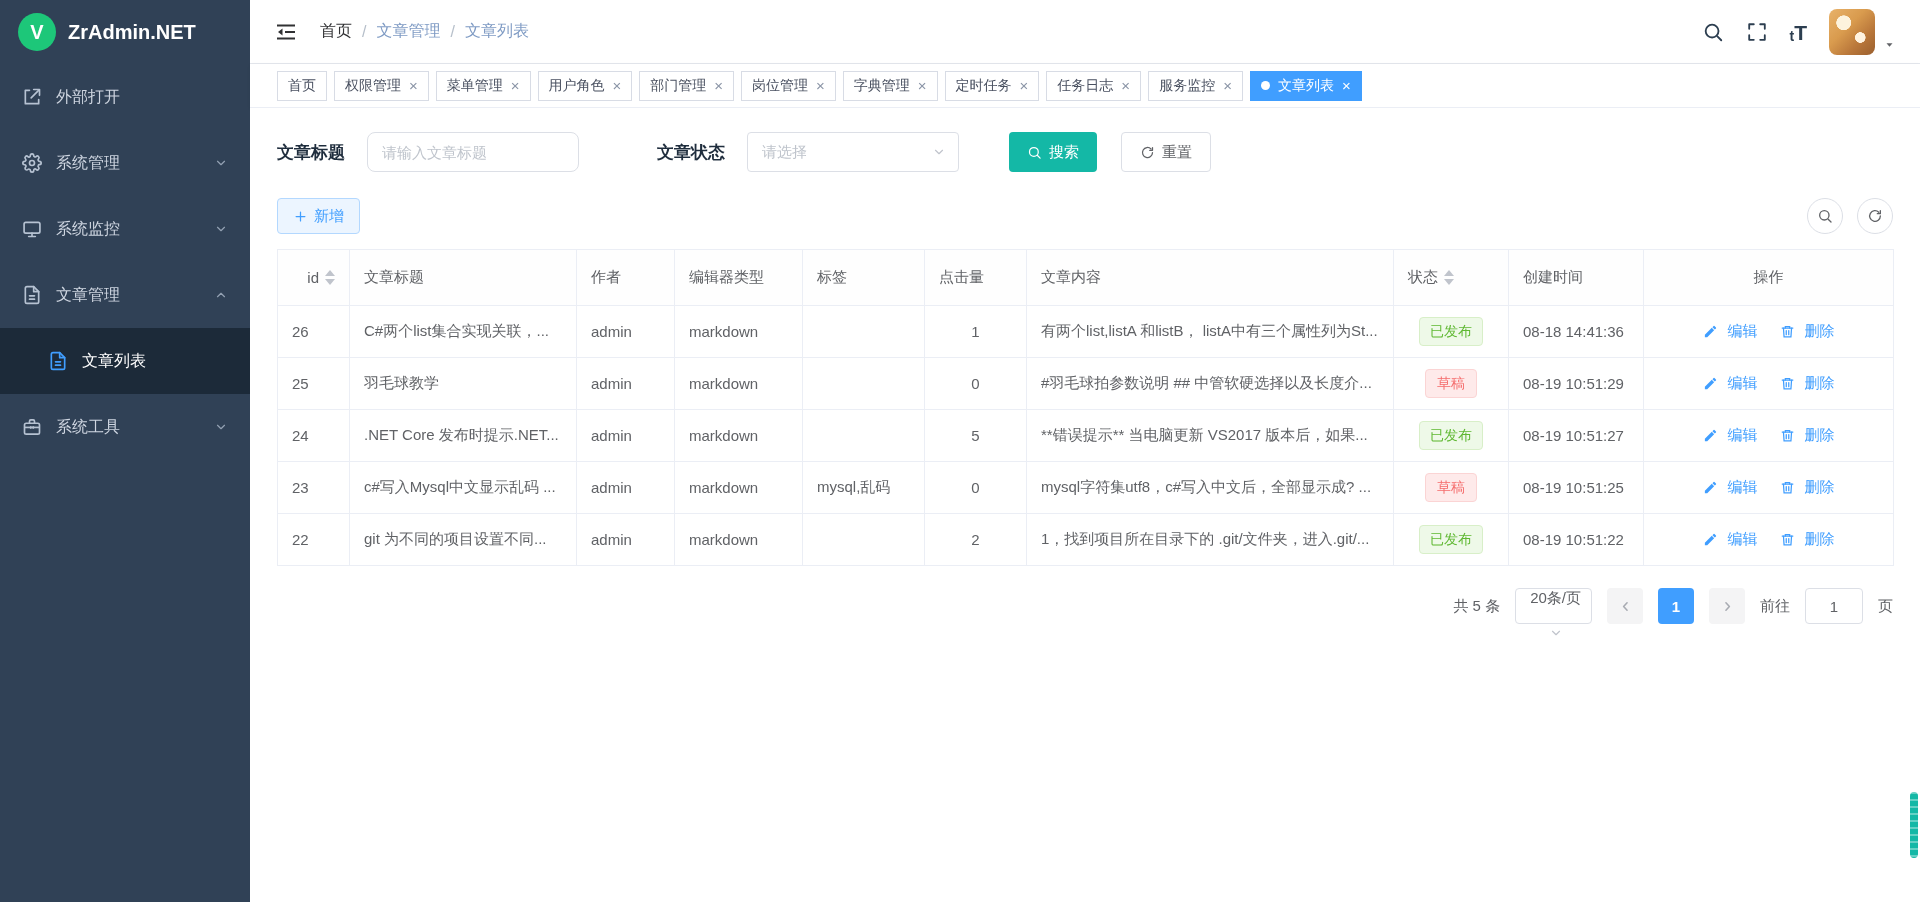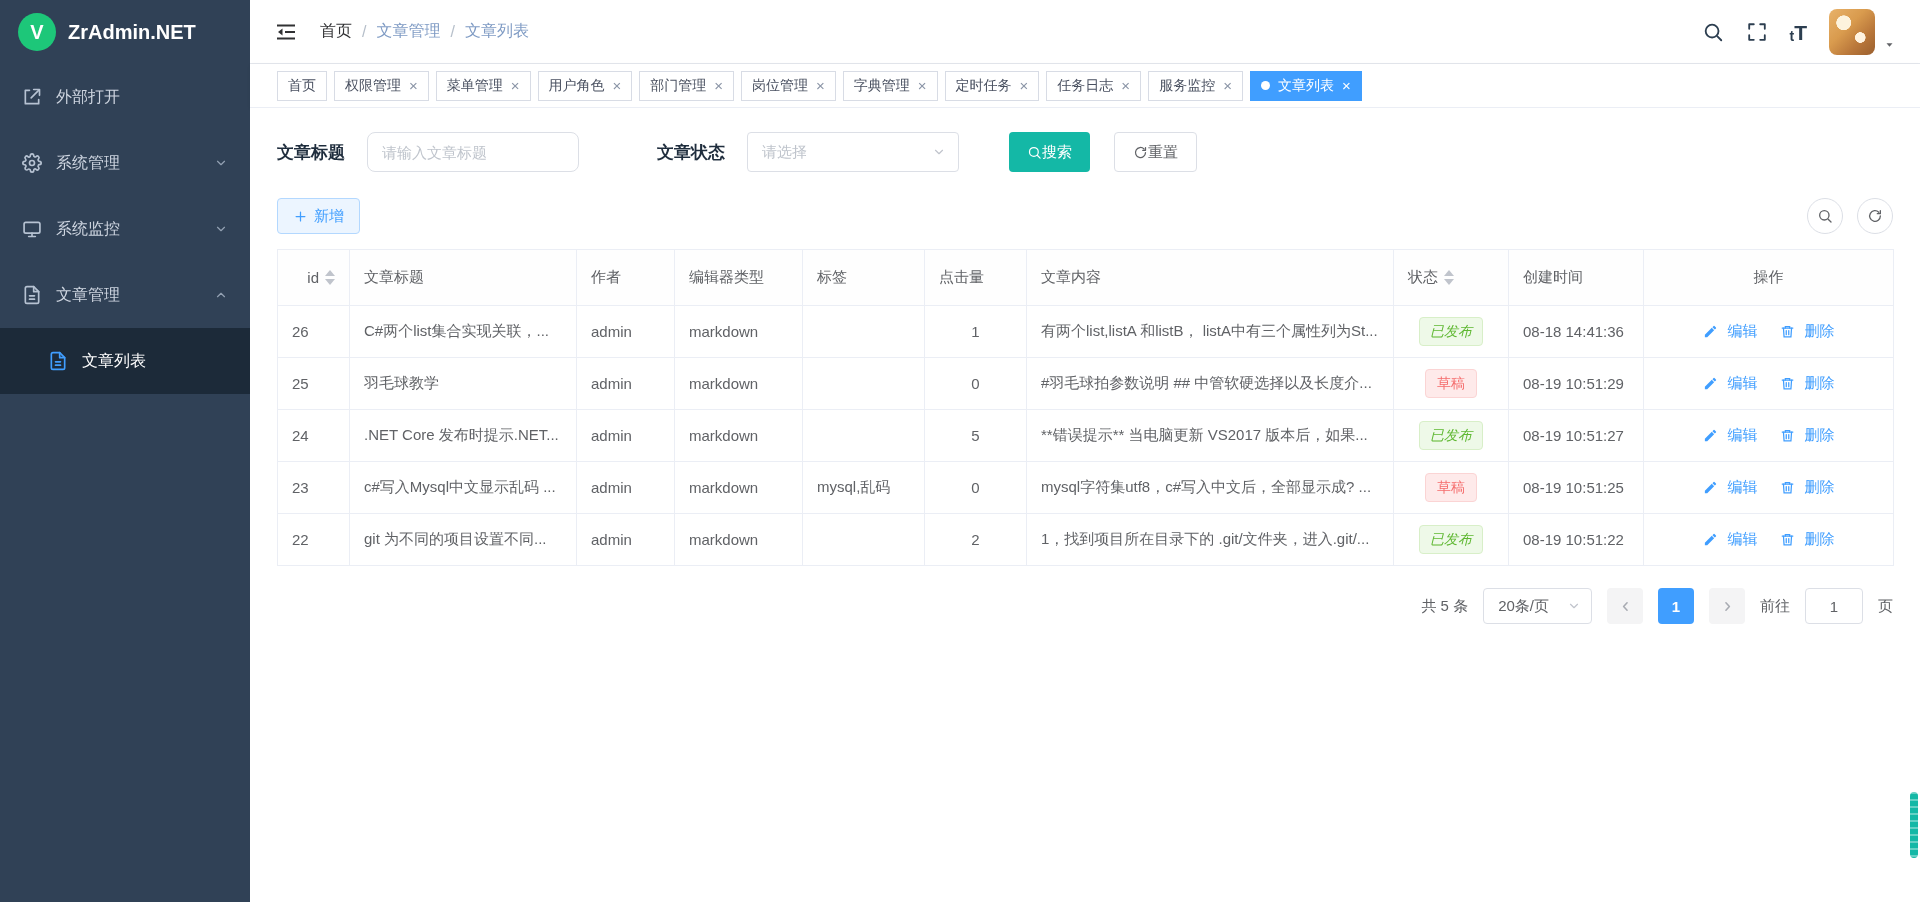--- a/index.html
+++ b/index.html
@@ -66,21 +66,21 @@
   .filter-item { display:flex; align-items:center; }
   .filter-item.status { margin-left:78px; }
   .f-label { font-size:17px; font-weight:700; color:#1f2d3d; margin-right:22px; }
   .f-input { width:212px; height:40px; border:1px solid #dcdfe6; border-radius:8px; padding:0 14px; font-size:15px;
     color:#606266; outline:none; font-family:inherit; }
   .f-input::placeholder { color:#bfc4cc; }
   .f-select { width:212px; height:40px; border:1px solid #dcdfe6; border-radius:4px; padding:0 12px 0 14px;
     display:flex; align-items:center; justify-content:space-between; cursor:pointer; background:#fff; }
   .f-select .ph { color:#bfc4cc; font-size:15px; }
   .sicon { width:14px; height:14px; color:#c0c4cc; display:inline-flex; }
-  .btn { height:40px; border-radius:4px; font-size:15px; display:inline-flex; align-items:center; 
+  .btn { height:40px; border-radius:4px; font-size:15px; display:inline-flex; align-items:center; gap:7px;
     padding:0 18px; cursor:pointer; border:none; font-family:inherit; }
   .btn-search { background:#14b8a6; color:#fff; margin-left:50px; }
   .btn-reset { background:#fff; border:1px solid #dcdfe6; color:#606266; margin-left:24px; }
   .bicon { width:15px; height:15px; display:inline-flex; }
 
   .toolbar-row { display:flex; align-items:flex-start; margin-bottom:15px; }
   .btn-add { height:36px; background:#ecf5ff; border:1px solid #b3d8ff; color:#409eff; font-size:15px; padding:0 15px;
     border-radius:4px; display:inline-flex; align-items:center; gap:6px; cursor:pointer; font-family:inherit; }
   .round-btns { margin-left:auto; display:flex; gap:14px; }
   .round-btn { width:36px; height:36px; border-radius:50%; border:1px solid #dcdfe6; background:#fff; color:#606266;
@@ -95,31 +95,31 @@
   .data-table td { height:52px; }
   .center { text-align:center !important; }
   .th-wrap { display:inline-flex; align-items:center; }
   .sort { display:inline-flex; flex-direction:column; margin-left:6px; }
   .sort i { display:block; width:0; height:0; border-left:5px solid transparent; border-right:5px solid transparent; }
   .sort .up { border-bottom:6px solid #c0c4cc; margin-bottom:3px; }
   .sort .down { border-top:6px solid #c0c4cc; }
 
   .badge { display:inline-block; min-width:52px; padding:0 10px; height:29px; line-height:27px; border-radius:4px;
     font-size:14px; text-align:center; }
-  .badge.success { background:#eef9e8; color:#5fb832; border:1px solid #d8efc8;font-style:italic; }
+  .badge.success { background:#eef9e8; color:#5fb832; border:1px solid #d8efc8; }
   .badge.danger { background:#feeaea; color:#f56c6c; border:1px solid #fbd4d4; }
 
   .op-link { color:#409eff; display:inline-flex; align-items:center; gap:10px; margin:0 11px; cursor:pointer; text-decoration:none; }
   .op-link .icon { width:15px; height:15px; }
 
   
   .pagination { width:1616px; display:flex; align-items:center; justify-content:flex-end; gap:15px; margin-top:22px;
     font-size:15px; color:#606266; }
   .size-select { height:36px; border:1px solid #dcdfe6; border-radius:4px; padding:0 10px 0 14px; display:flex;
-    align-items:center; gap:18px; cursor:pointer; background:#fff; }
+    align-items:center; gap:18px; cursor:pointer; background:#fff;flex-direction:column; }
   .page-btn { min-width:36px; height:36px; border:none; border-radius:4px; background:#f4f4f5; color:#606266;
     display:flex; align-items:center; justify-content:center; cursor:pointer; font-size:15px; font-family:inherit; }
   .page-btn [data-icon] { width:15px; height:15px; color:#a8abb2; display:block; }
   .page-btn.active { background:#409eff; color:#fff; font-weight:700; }
   .goto-input { width:58px; height:36px; border:1px solid #dcdfe6; border-radius:4px; text-align:center; font-size:15px;
     color:#606266; outline:none; font-family:inherit; }
 
   .scroll-thumb { position:fixed; right:2px; bottom:44px; width:8px; height:66px; border-radius:4px; background:#14b8a6;
     background-image:repeating-linear-gradient(180deg, rgba(255,255,255,.35) 0 2px, rgba(0,0,0,0) 2px 7px); }
 </style>
@@ -189,20 +189,36 @@
         </div>
         <div class="submenu-item active">
           <span class="icon">
             <svg viewBox="0 0 24 24" fill="none" stroke="currentColor" stroke-width="2" stroke-linecap="round" stroke-linejoin="round">
               <path d="M14 2H6a2 2 0 00-2 2v16a2 2 0 002 2h12a2 2 0 002-2V8z"></path>
               <path d="M14 2v6h6"></path>
               <path d="M9 13h6M9 17h6"></path>
             </svg>
           </span>
           <span class="menu-label">文章列表</span>
+        </div>
+        <div class="menu-item">
+          <span class="icon">
+            <svg viewBox="0 0 24 24" fill="none" stroke="currentColor" stroke-width="2" stroke-linejoin="round">
+              <rect x="3" y="7.5" width="18" height="13" rx="2"></rect>
+              <path d="M9 7.5V5a1.5 1.5 0 011.5-1.5h3A1.5 1.5 0 0115 5v2.5"></path>
+              <path d="M3 12.5h18"></path>
+              <path d="M10.5 11v3M13.5 11v3"></path>
+            </svg>
+          </span>
+          <span class="menu-label">系统工具</span>
+          <span class="icon arrow">
+            <svg viewBox="0 0 24 24" fill="none" stroke="currentColor" stroke-width="2" stroke-linecap="round" stroke-linejoin="round">
+              <path d="M6 9l6 6 6-6"></path>
+            </svg>
+          </span>
         </div>
       </nav>
   </aside>
 
   <div class="main">
 
     <header class="topbar">
       <span class="collapse-btn" data-icon="fold-icon">
           <svg viewBox="0 0 24 24" fill="currentColor">
             <rect x="3" y="4.5" width="18" height="2"></rect>

